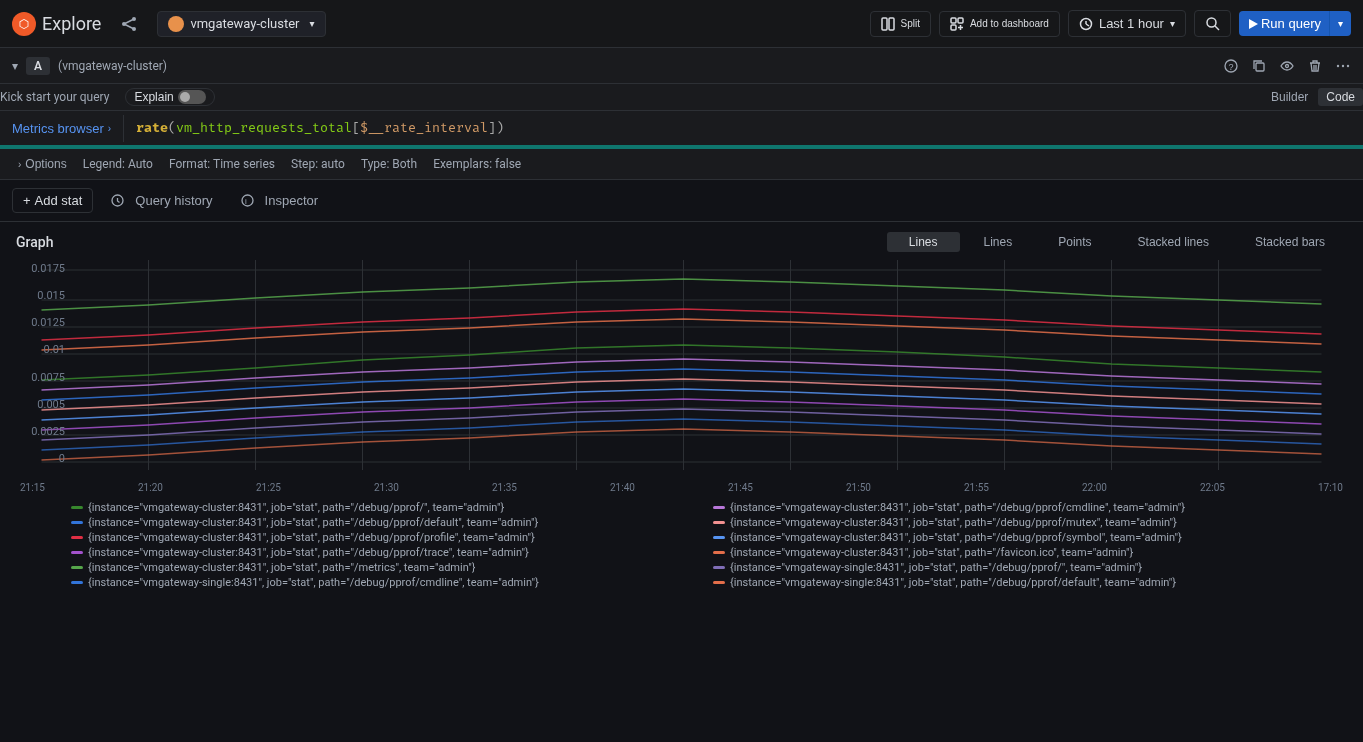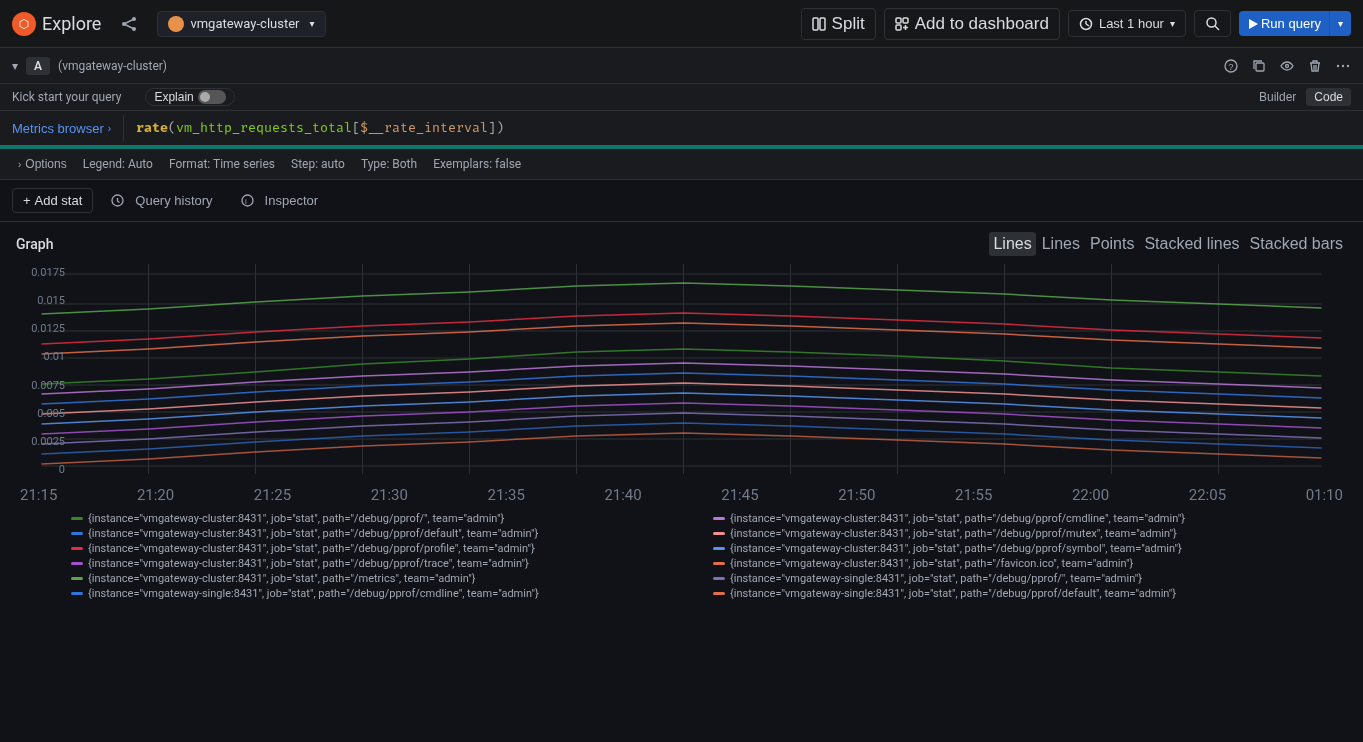--- a/index.html
+++ b/index.html
@@ -73,21 +73,21 @@
     .nav-btn {
       display: flex;
       align-items: center;
       gap: 6px;
       background: none;
       border: 1px solid #2d3035;
       border-radius: 4px;
       color: #d9dce1;
       padding: 5px 10px;
       cursor: pointer;
-      font-size: 17px;
+      font-size: 10px;
     }
     .run-btn-group {
       display: flex;
       align-items: stretch;
     }
     .run-btn-main {
       background: #1f60c4;
       border: none;
       border-radius: 4px 0 0 4px;
       color: white;
@@ -170,22 +170,22 @@
       padding: 3px 5px;
       border-radius: 3px;
       font-size: 13px;
       display: flex;
       align-items: center;
     }
 
     .kick-start-row {
       display: flex;
       align-items: center;
-      padding: 4px 12px;
-      gap: 24px;
+      padding: 4px 0;
+      gap: 16px;
       border-bottom: 1px solid #2d3035;
       font-size: 12px;
     }
     .kick-start-label { color: #9fa7b3; }
     .explain-btn {
       background: none;
       border: 1px solid #2d3035;
       border-radius: 9px;
       color: #d9dce1;
       padding: 1px 8px;
@@ -322,23 +322,23 @@
       font-weight: 500;
     }
     .graph-view-btns {
       display: flex;
       gap: 2px;
     }
     .graph-view-btn {
       background: none;
       border: none;
       color: #9fa7b3;
-      padding: 3px 4px;
-      cursor: pointer;
-      font-size: 16px;
+      padding: 3px 22px;
+      cursor: pointer;
+      font-size: 12px;
       border-radius: 3px;
     }
     .graph-view-btn.active { color: #d9dce1; background: #2d3035; }
     .y-axis {
       position: absolute;
       left: 0;
       top: 0;
       bottom: 28px;
       width: 55px;
       display: flex;
@@ -625,33 +625,33 @@
         <polyline points="0,80 107,75 214,68 321,62 428,58 535,52 642,49 749,52 856,56 963,60 1070,66 1177,70 1280,74" fill="none" stroke="#e02f44" stroke-width="1.5" opacity="0.85"></polyline>
         <polyline points="0,160 107,155 214,148 321,142 428,138 535,132 642,129 749,132 856,136 963,140 1070,146 1177,150 1280,154" fill="none" stroke="#5794f2" stroke-width="1.5" opacity="0.85"></polyline>
         <polyline points="0,170 107,165 214,158 321,152 428,148 535,142 642,139 749,142 856,146 963,150 1070,156 1177,160 1280,164" fill="none" stroke="#a352cc" stroke-width="1.5" opacity="0.85"></polyline>
         <polyline points="0,90 107,85 214,78 321,72 428,68 535,62 642,59 749,62 856,66 963,70 1070,76 1177,80 1280,84" fill="none" stroke="#e36e4a" stroke-width="1.5" opacity="0.85"></polyline>
         <polyline points="0,50 107,45 214,38 321,32 428,28 535,22 642,19 749,22 856,26 963,30 1070,36 1177,40 1280,44" fill="none" stroke="#56a64b" stroke-width="1.5" opacity="0.85"></polyline>
         <polyline points="0,180 107,175 214,168 321,162 428,158 535,152 642,149 749,152 856,156 963,160 1070,166 1177,170 1280,174" fill="none" stroke="#806eb7" stroke-width="1.5" opacity="0.85"></polyline>
         <polyline points="0,190 107,185 214,178 321,172 428,168 535,162 642,159 749,162 856,166 963,170 1070,176 1177,180 1280,184" fill="none" stroke="#3274d9" stroke-width="1.5" opacity="0.7"></polyline>
         <polyline points="0,200 107,195 214,188 321,182 428,178 535,172 642,169 749,172 856,176 963,180 1070,186 1177,190 1280,194" fill="none" stroke="#e36e4a" stroke-width="1.5" opacity="0.7"></polyline>
       </svg>
 
-      <div style="display:flex; justify-content:space-between; font-size:15px; color:#6f7a8b; padding: 2px 4px; gap: 40px;">
+      <div style="display:flex; justify-content:space-between; font-size:10px; color:#6f7a8b; padding: 2px 4px; gap: 40px;">
         <span>21:15</span>
         <span>21:20</span>
         <span>21:25</span>
         <span>21:30</span>
         <span>21:35</span>
         <span>21:40</span>
         <span>21:45</span>
         <span>21:50</span>
         <span>21:55</span>
         <span>22:00</span>
         <span>22:05</span>
-        <span>01:10</span>
+        <span>17:10</span>
       </div>
     </div>
   </div>
 
   <div class="legend-area">
     <div class="legend-item">
       <div class="legend-color" style="background:#37872d;"></div>
       <span class="legend-text">{instance="vmgateway-cluster:8431", job="stat", path="/debug/pprof/", team="admin"}</span>
     </div>
     <div class="legend-item">

